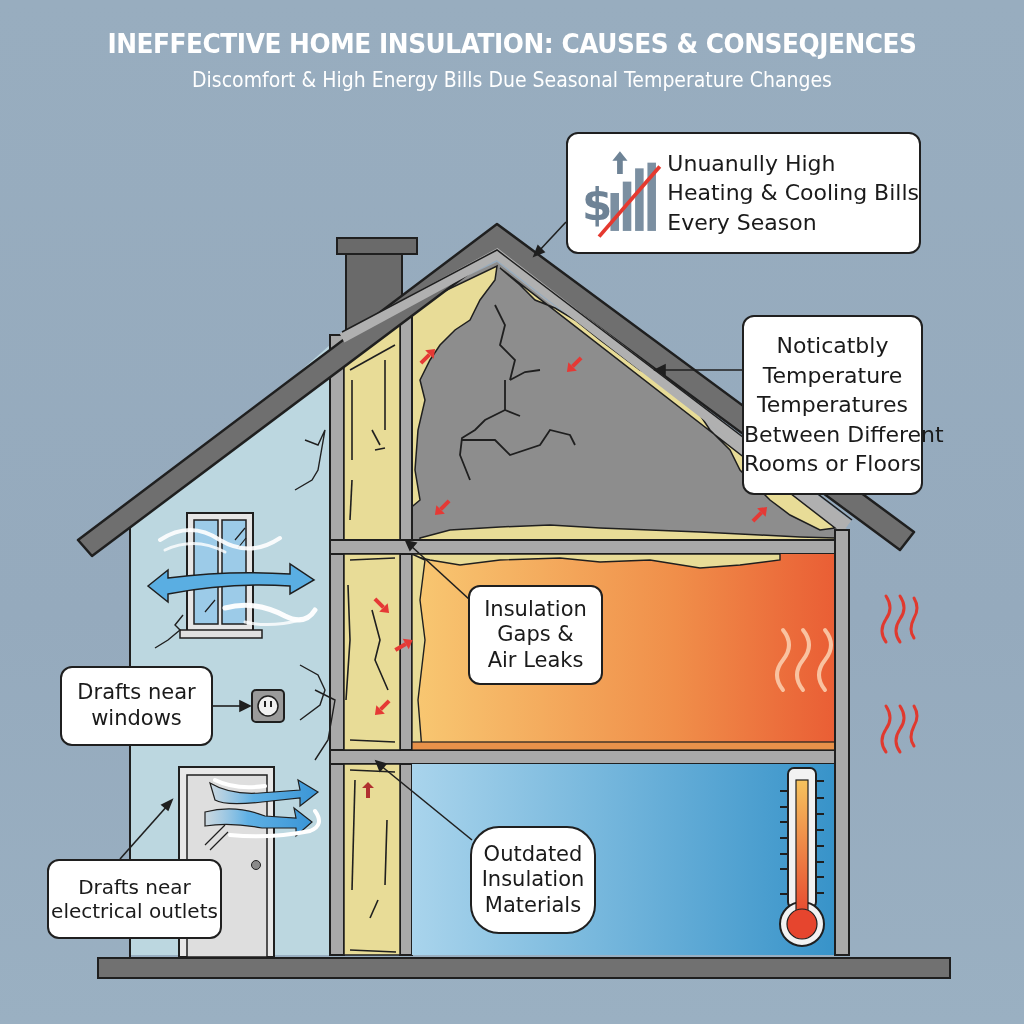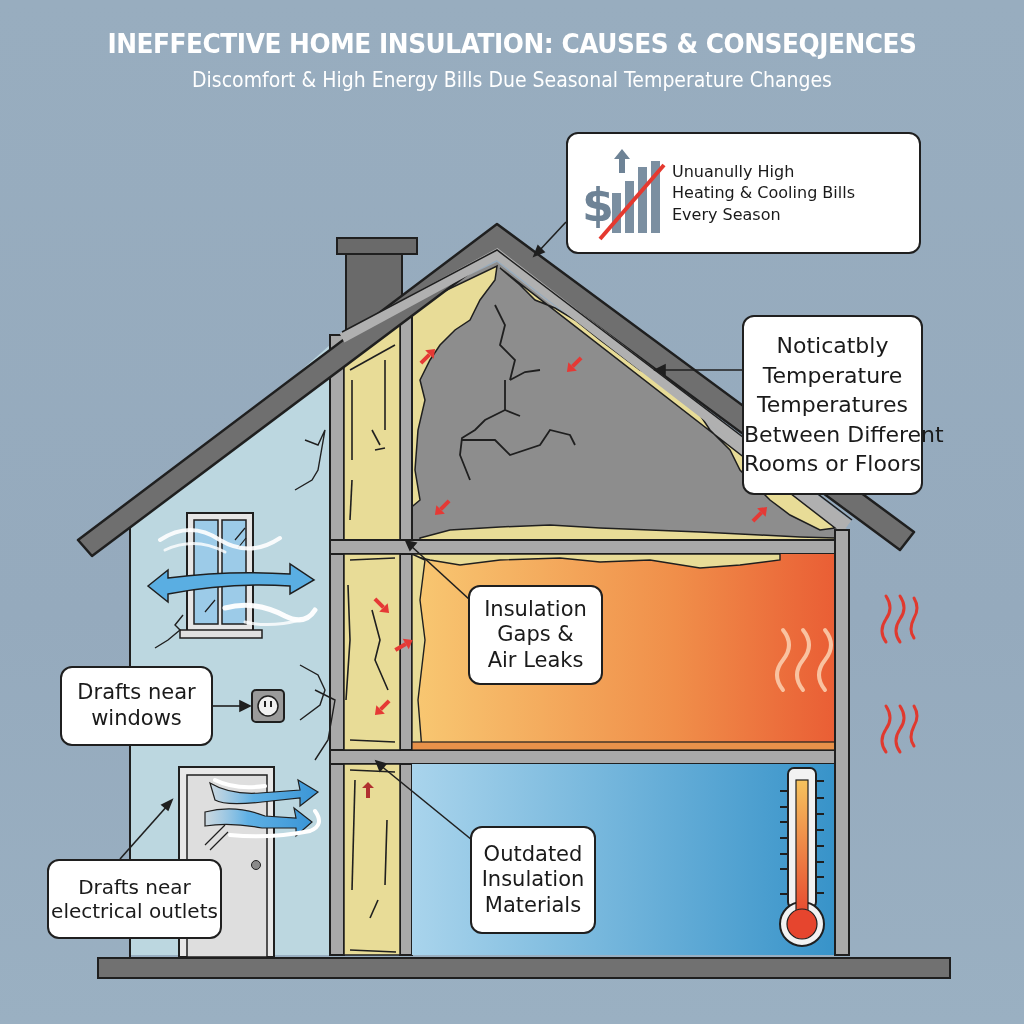--- a/index.html
+++ b/index.html
@@ -21,24 +21,24 @@
   svg.scene { position: absolute; left: 0; top: 0; }
   .callout {
     position: absolute; background: #ffffff; border: 2.5px solid #1f1f1f;
     border-radius: 12px; box-sizing: border-box; color: #1a1a1a;
     font-family: "DejaVu Sans", sans-serif; text-align: center;
     display: flex; flex-direction: column; justify-content: center;
     line-height: 1.22;
   }
   .callout span { display: block; white-space: nowrap; }
   #callout-bills { left: 566px; top: 132px; width: 355px; height: 122px; flex-direction: row; align-items: center; justify-content: flex-start; text-align: left; }
-  #callout-bills .txt { font-size: 16px; line-height: 1.32; }
+  #callout-bills .txt { font-size: 22px; line-height: 1.32; }
   #callout-temps { left: 742px; top: 315px; width: 181px; height: 180px; font-size: 22px; line-height: 1.34; }
   #callout-gaps { left: 468px; top: 585px; width: 135px; height: 100px; font-size: 21px; }
-  #callout-outdated { left: 470px; top: 826px; width: 126px; height: 108px; font-size: 21px; }
+  #callout-outdated { left: 470px; top: 826px; width: 126px; height: 108px; font-size: 21px; border-radius: 29px; }
   #callout-windows { left: 60px; top: 666px; width: 153px; height: 80px; font-size: 21px; }
   #callout-outlets { left: 47px; top: 859px; width: 175px; height: 80px; font-size: 20px; }
 </style>
 </head>
 <body>
 
 <div class="title">INEFFECTIVE HOME INSULATION: CAUSES &amp; CONSEQJENCES</div>
 <div class="subtitle">Discomfort &amp; High Energy Bills Due Seasonal Temperature Changes</div>
 
 <svg class="scene" width="1024" height="1024" viewBox="0 0 1024 1024">

